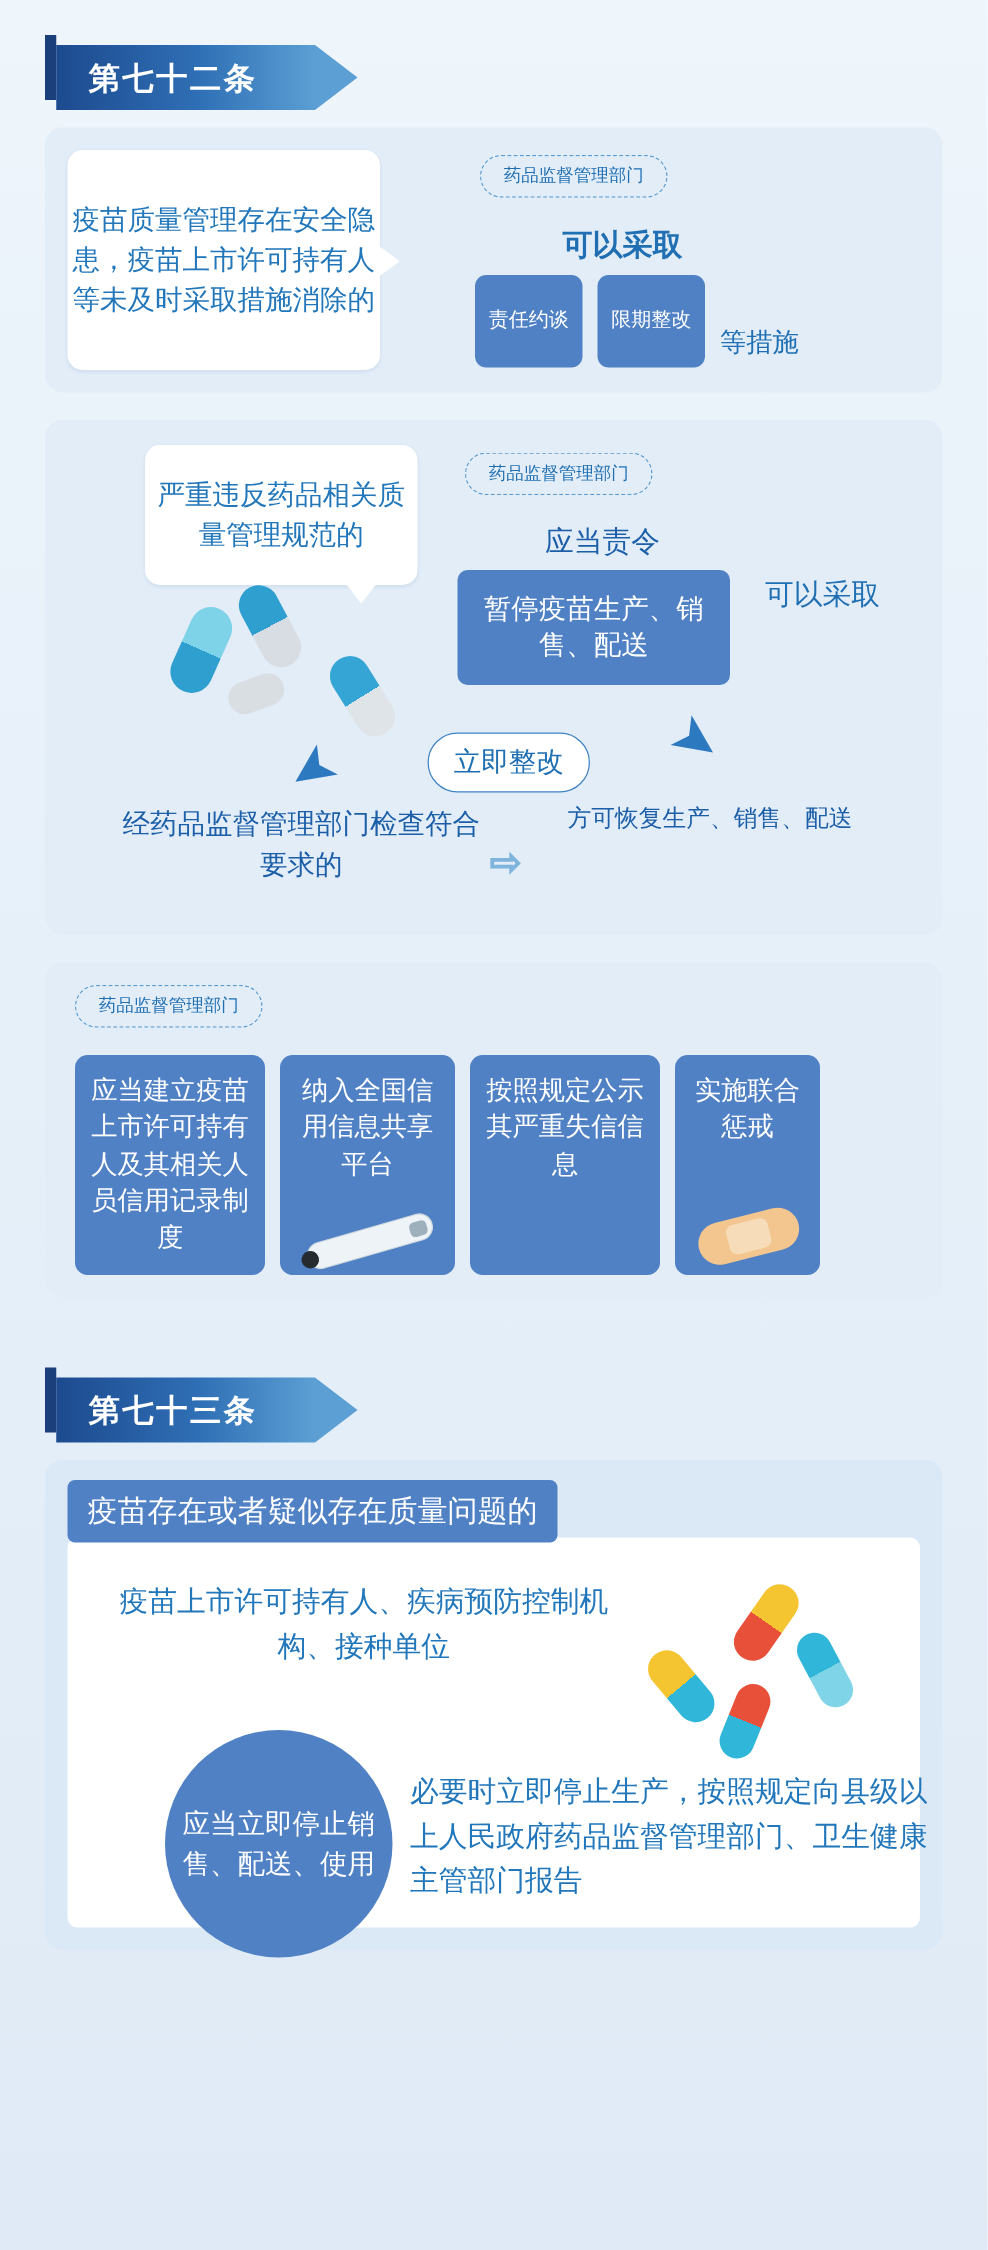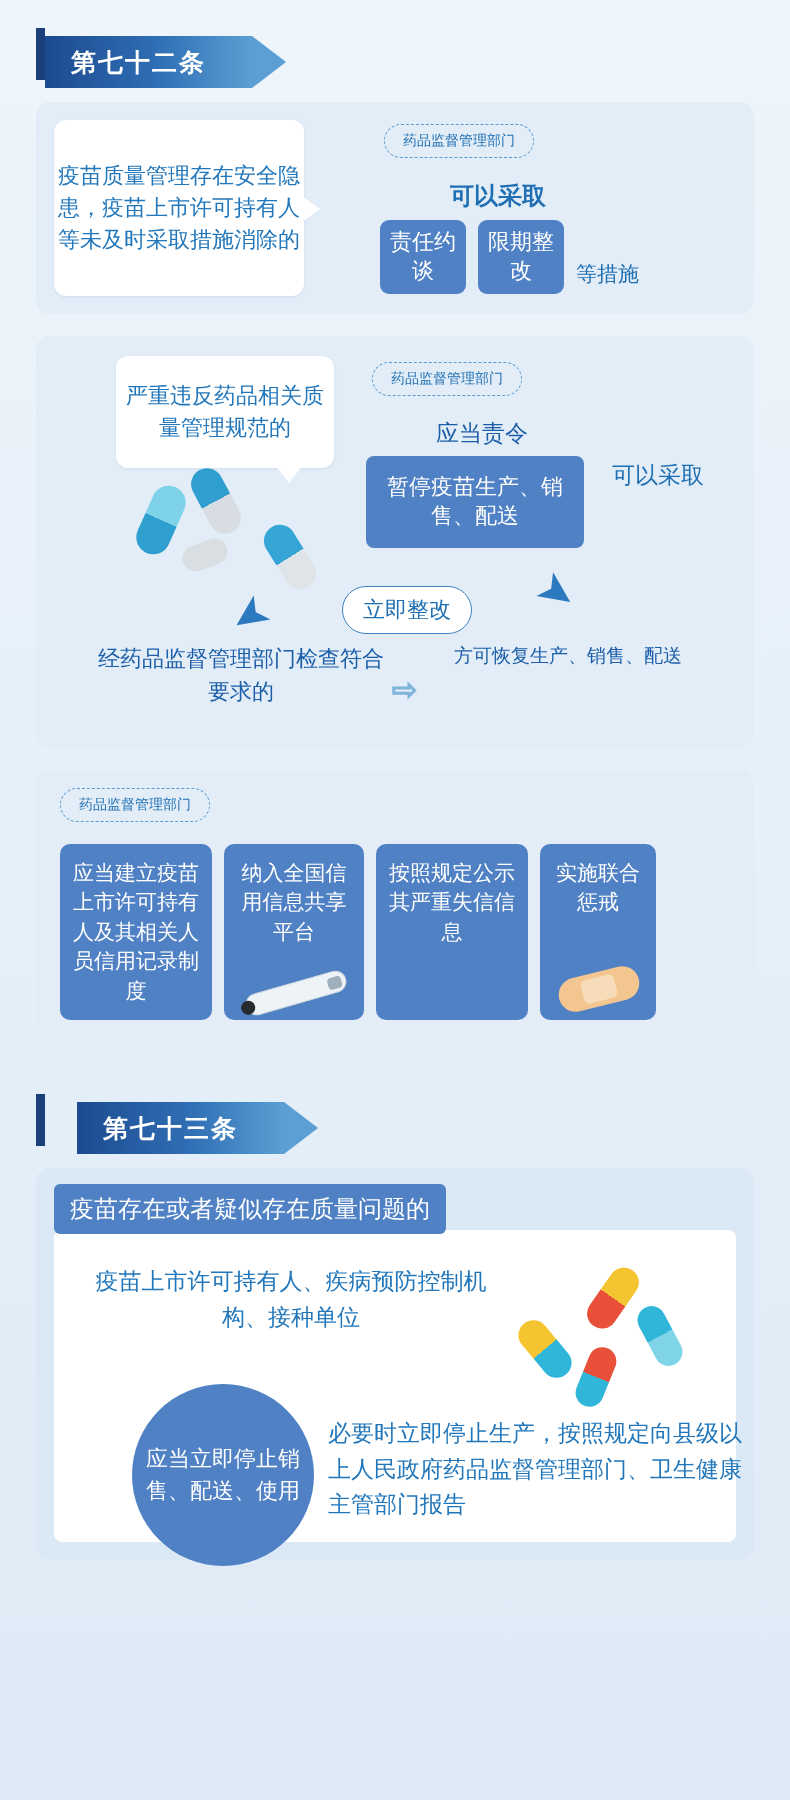--- a/index.html
+++ b/index.html
@@ -132,21 +132,21 @@
   }
   .blue-chip {
     background: #4f81c4;
     color: #ffffff;
     border-radius: 9px;
     text-align: center;
     display: flex;
     align-items: center;
     justify-content: center;
     line-height: 1.3;
-    font-size: 22px;
+    font-size: 16px;
   }
   #p1-chip1 { position: absolute; left: 344px; top: 118px; width: 86px; height: 74px; }
   #p1-chip2 { position: absolute; left: 442px; top: 118px; width: 86px; height: 74px; }
   #p1-tail-text {
     position: absolute;
     left: 540px;
     top: 158px;
     font-size: 21px;
     color: #1f6fb2;
     white-space: nowrap;
@@ -487,21 +487,21 @@
     </div>
     <div class="p3-chip" id="p3-chip3">
       <span>按照规定公示其严重失信信息</span>
     </div>
     <div class="p3-chip" id="p3-chip4">
       <span>实施联合惩戒</span>
       <div id="bandage"></div>
     </div>
   </div>
 
-  <div class="section-header" style="margin-top:56px;gap:32px;">
+  <div class="section-header" style="margin-top:56px;">
     <div class="bar"></div>
     <div class="banner">
       <span class="banner-text">第七十三条</span>
     </div>
   </div>
 
   <div class="panel" id="panel-four">
     <div id="p4-inner"></div>
 
     <div id="p4-title-chip">疫苗存在或者疑似存在质量问题的</div>

